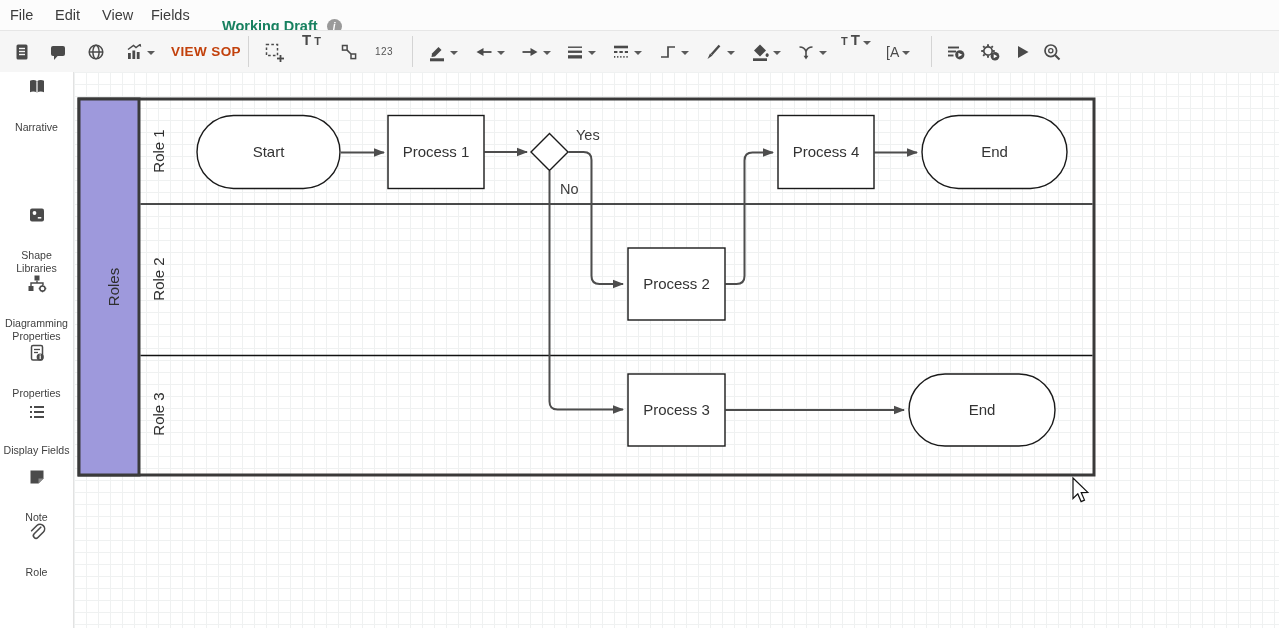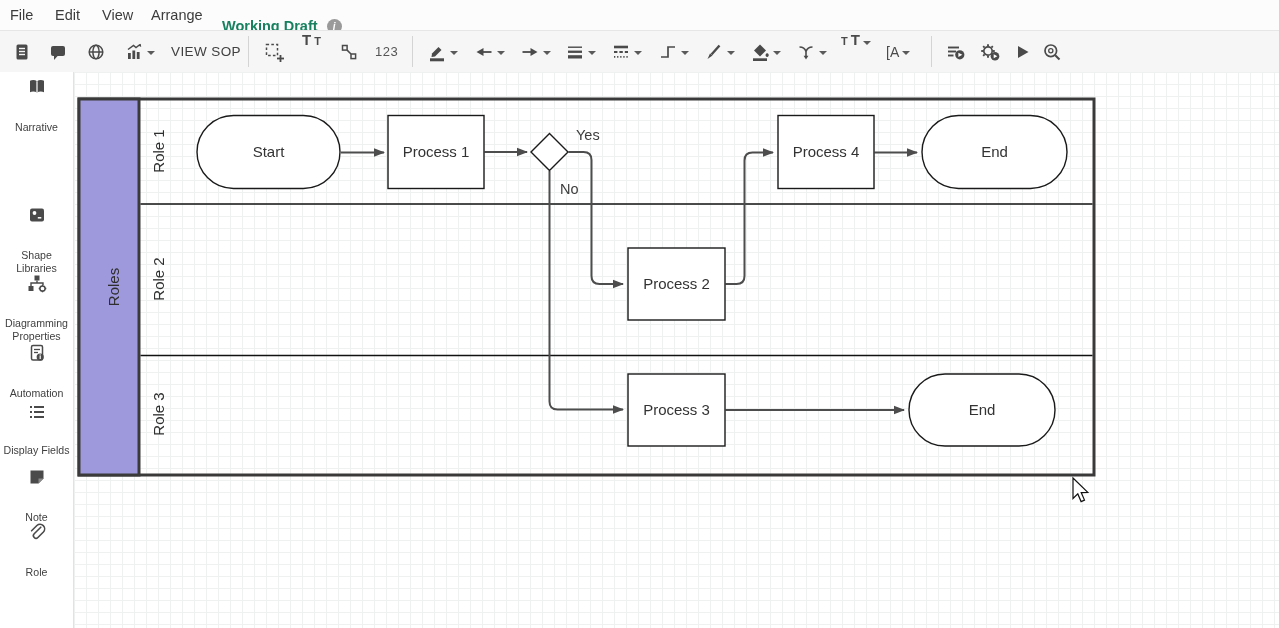--- a/index.html
+++ b/index.html
@@ -14,24 +14,24 @@
   .menu-status{font-weight:bold;color:#17805f;margin-top:11px;}
   .info-dot{display:inline-flex;align-items:center;justify-content:center;width:15px;height:15px;border-radius:50%;
     background:#9a9a9a;color:#fff;font-size:10px;font-weight:bold;margin-left:9px;font-style:italic;}
   
   .toolbar{position:absolute;left:0;top:30px;width:1279px;height:41px;background:#f6f6f6;
     border-top:1px solid #e6e6e6;border-bottom:1px solid #d8d8d8;}
   .tbtn{position:absolute;top:0;height:41px;display:flex;align-items:center;gap:3px;color:#4a4a4a;}
   .tbtn svg{display:block;}
   .caret{width:0;height:0;border-left:4px solid transparent;border-right:4px solid transparent;border-top:4.5px solid #5a5a5a;margin-top:2px;}
   .tsep{position:absolute;top:5px;height:31px;width:1px;background:#d4d4d4;}
-  .viewsop{font-size:13.5px;font-weight:normal;letter-spacing:.4px;color:#404040;}
+  .viewsop{font-size:13.5px;font-weight:bold;letter-spacing:.4px;color:#c2410c;}
   .ttool{font-size:15px;font-weight:bold;color:#4a4a4a;display:flex;align-items:baseline;}
   .ttool .sm{font-size:11px;font-weight:bold;}
-  .num123{font-size:13px;color:#555;letter-spacing:.5px;}
+  .num123{font-size:10px;color:#555;letter-spacing:.5px;}
   .fontfam{font-size:14px;color:#4a4a4a;}
   
   .sidebar{position:absolute;left:0;top:72px;width:73px;height:556px;background:#fff;border-right:1px solid #e2e2e2;}
   .side-item{position:absolute;left:0;width:73px;text-align:center;cursor:default;}
   .side-item svg{display:inline-block;}
   .side-label{font-size:10.6px;line-height:1.18;color:#3f3f3f;margin-top:20px;padding:0 2px;}
   
   .canvas{position:absolute;left:74px;top:72px;width:1205px;height:556px;background-color:#fff;
     background-image:linear-gradient(to right,#eff1f1 1px,transparent 1px),linear-gradient(to bottom,#eff1f1 1px,transparent 1px);
     background-size:12px 12px;}
@@ -48,21 +48,21 @@
   <div class="menu-item" style="left:10px">
       <span>File</span>
     </div>
   <div class="menu-item" style="left:55px">
       <span>Edit</span>
     </div>
   <div class="menu-item" style="left:102px">
       <span>View</span>
     </div>
   <div class="menu-item" style="left:151px">
-      <span>Arrange</span>
+      <span>Fields</span>
     </div>
   <div class="menu-item menu-status" style="left:222px">
     <span>Working Draft</span>
     <span class="info-dot">i</span>
   </div>
 </div>
 
 <div class="toolbar">
   <div class="tbtn" style="left:12px">
     <svg width="20" height="20" viewBox="0 0 20 20">
@@ -289,21 +289,21 @@
     <svg width="20" height="20" viewBox="0 0 20 20">
         <rect x="4.5" y="2.5" width="11" height="14.5" rx="1.5" fill="none" stroke="#4a4a4a" stroke-width="1.5"></rect>
         <g stroke="#4a4a4a" stroke-width="1.3">
           <line x1="7" y1="6.5" x2="13" y2="6.5"></line>
           <line x1="7" y1="9.5" x2="11" y2="9.5"></line>
         </g>
         <circle cx="13.2" cy="14" r="3.6" fill="#4a4a4a"></circle>
         <rect x="12.6" y="13" width="1.2" height="3" fill="#fff"></rect>
         <rect x="12.6" y="11.4" width="1.2" height="1.2" fill="#fff"></rect>
       </svg>
-    <div class="side-label">Automation</div>
+    <div class="side-label">Properties</div>
   </div>
 
   <div class="side-item" style="top:332px">
     <svg width="20" height="16" viewBox="0 0 20 16" fill="#4a4a4a">
         <rect x="3" y="2" width="2" height="2"></rect>
         <rect x="7" y="2" width="10" height="2"></rect>
         <rect x="3" y="7" width="2" height="2"></rect>
         <rect x="7" y="7" width="10" height="2"></rect>
         <rect x="3" y="12" width="2" height="2"></rect>
         <rect x="7" y="12" width="10" height="2"></rect>

